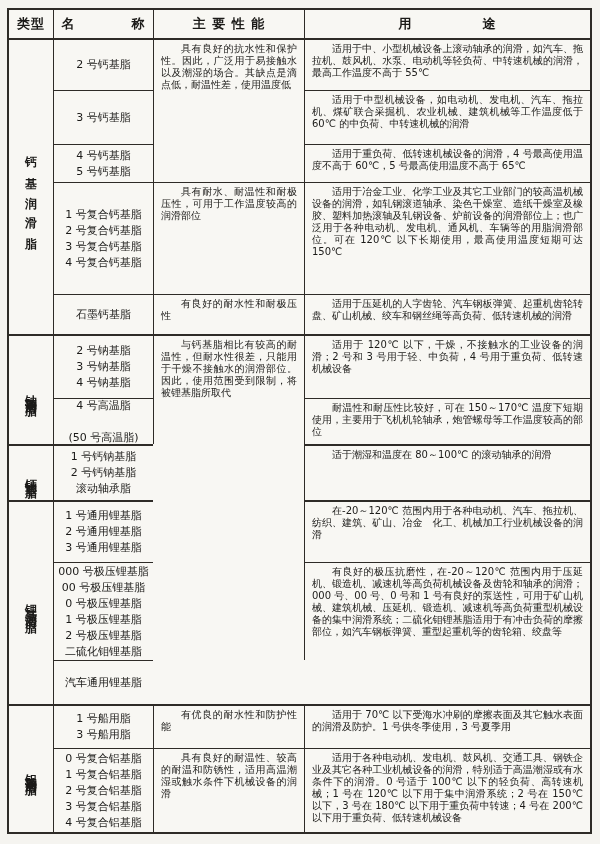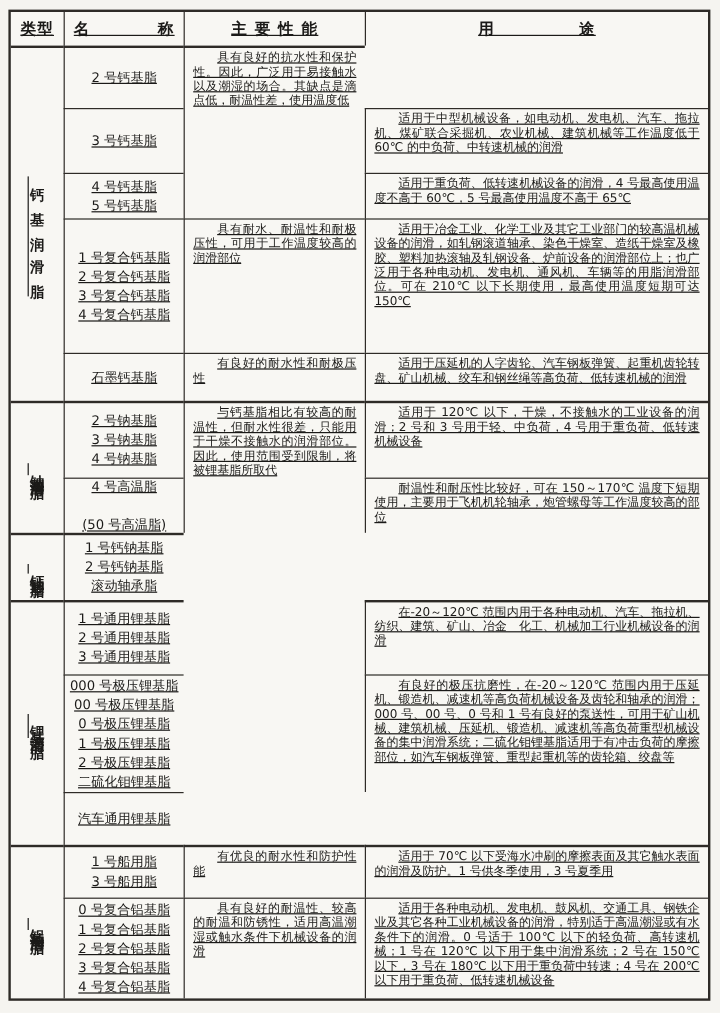--- a/index.html
+++ b/index.html
@@ -17,21 +17,20 @@
     position:relative;
     overflow:hidden;
   }
   .grease-table{
     position:absolute;left:7px;top:8px;width:585px;
     display:grid;
     grid-template-columns:44px 100px 151px 1fr;
     grid-template-rows:28px 52px 54px 38px 112px 40px 64px 46px 56px 62px 98px 44px 44px 84px;
     border:2px solid var(--line);
     background:var(--cellbg);
-    text-decoration:underline;
   }
   .cell{
     border-left:1px solid var(--line);
     border-top:1px solid var(--line);
     overflow:hidden;
   }
   .col1{border-left:none;}
   .hrow{border-top:none;}
   .thick{border-top:2px solid var(--line);}
   .hcell{
@@ -82,23 +81,24 @@
   <div class="cell ncell" style="grid-area:4/2/5/3">4 号钙基脂
 5 号钙基脂</div>
   <div class="cell ncell" style="grid-area:5/2/6/3">1 号复合钙基脂
 2 号复合钙基脂
 3 号复合钙基脂
 4 号复合钙基脂</div>
   <div class="cell ncell" style="grid-area:6/2/7/3">石墨钙基脂</div>
   <div class="cell thick body" style="grid-area:2/3/5/4">具有良好的抗水性和保护性。因此，广泛用于易接触水以及潮湿的场合。其缺点是滴点低，耐温性差，使用温度低</div>
   <div class="cell body" style="grid-area:5/3/6/4">具有耐水、耐温性和耐极压性，可用于工作温度较高的润滑部位</div>
   <div class="cell body" style="grid-area:6/3/7/4">有良好的耐水性和耐极压性</div>
+  <div class="cell thick body" style="grid-area:2/4/3/5">适用于中、小型机械设备上滚动轴承的润滑，如汽车、拖拉机、鼓风机、水泵、电动机等轻负荷、中转速机械的润滑，最高工作温度不高于 55℃</div>
   <div class="cell body" style="grid-area:3/4/4/5">适用于中型机械设备，如电动机、发电机、汽车、拖拉机、煤矿联合采掘机、农业机械、建筑机械等工作温度低于 60℃ 的中负荷、中转速机械的润滑</div>
   <div class="cell body" style="grid-area:4/4/5/5">适用于重负荷、低转速机械设备的润滑，4 号最高使用温度不高于 60℃，5 号最高使用温度不高于 65℃</div>
-  <div class="cell body" style="grid-area:5/4/6/5">适用于冶金工业、化学工业及其它工业部门的较高温机械设备的润滑，如轧钢滚道轴承、染色干燥室、造纸干燥室及橡胶、塑料加热滚轴及轧钢设备、炉前设备的润滑部位上；也广泛用于各种电动机、发电机、通风机、车辆等的用脂润滑部位。可在 210℃ 以下长期使用，最高使用温度短期可达 150℃</div>
+  <div class="cell body" style="grid-area:5/4/6/5">适用于冶金工业、化学工业及其它工业部门的较高温机械设备的润滑，如轧钢滚道轴承、染色干燥室、造纸干燥室及橡胶、塑料加热滚轴及轧钢设备、炉前设备的润滑部位上；也广泛用于各种电动机、发电机、通风机、车辆等的用脂润滑部位。可在 120℃ 以下长期使用，最高使用温度短期可达 150℃</div>
   <div class="cell body" style="grid-area:6/4/7/5">适用于压延机的人字齿轮、汽车钢板弹簧、起重机齿轮转盘、矿山机械、绞车和钢丝绳等高负荷、低转速机械的润滑</div>
 
   <div class="cell col1 thick tcell" style="grid-area:7/1/9/2">
     <span class="vtext ls-tight">钠基润滑脂</span>
   </div>
   <div class="cell thick ncell" style="grid-area:7/2/8/3">2 号钠基脂
 3 号钠基脂
 4 号钠基脂</div>
   <div class="cell ncell" style="grid-area:8/2/9/3">4 号高温脂
 
@@ -106,20 +106,21 @@
   <div class="cell thick body" style="grid-area:7/3/9/4">与钙基脂相比有较高的耐温性，但耐水性很差，只能用于干燥不接触水的润滑部位。因此，使用范围受到限制，将被锂基脂所取代</div>
   <div class="cell thick body" style="grid-area:7/4/8/5">适用于 120℃ 以下，干燥，不接触水的工业设备的润滑；2 号和 3 号用于轻、中负荷，4 号用于重负荷、低转速机械设备</div>
   <div class="cell body" style="grid-area:8/4/9/5">耐温性和耐压性比较好，可在 150～170℃ 温度下短期使用，主要用于飞机机轮轴承，炮管螺母等工作温度较高的部位</div>
 
   <div class="cell col1 thick tcell" style="grid-area:9/1/10/2">
     <span class="vtext ls-tight">钙钠基脂</span>
   </div>
   <div class="cell thick ncell" style="grid-area:9/2/10/3">1 号钙钠基脂
 2 号钙钠基脂
 滚动轴承脂</div>
+  <div class="cell thick body" style="grid-area:9/4/10/5">适于潮湿和温度在 80～100℃ 的滚动轴承的润滑</div>
 
   <div class="cell col1 thick tcell" style="grid-area:10/1/13/2">
     <span class="vtext ls-mid">锂基润滑脂</span>
   </div>
   <div class="cell thick ncell" style="grid-area:10/2/11/3">1 号通用锂基脂
 2 号通用锂基脂
 3 号通用锂基脂</div>
   <div class="cell ncell" style="grid-area:11/2/12/3">000 号极压锂基脂
 00 号极压锂基脂
 0 号极压锂基脂

